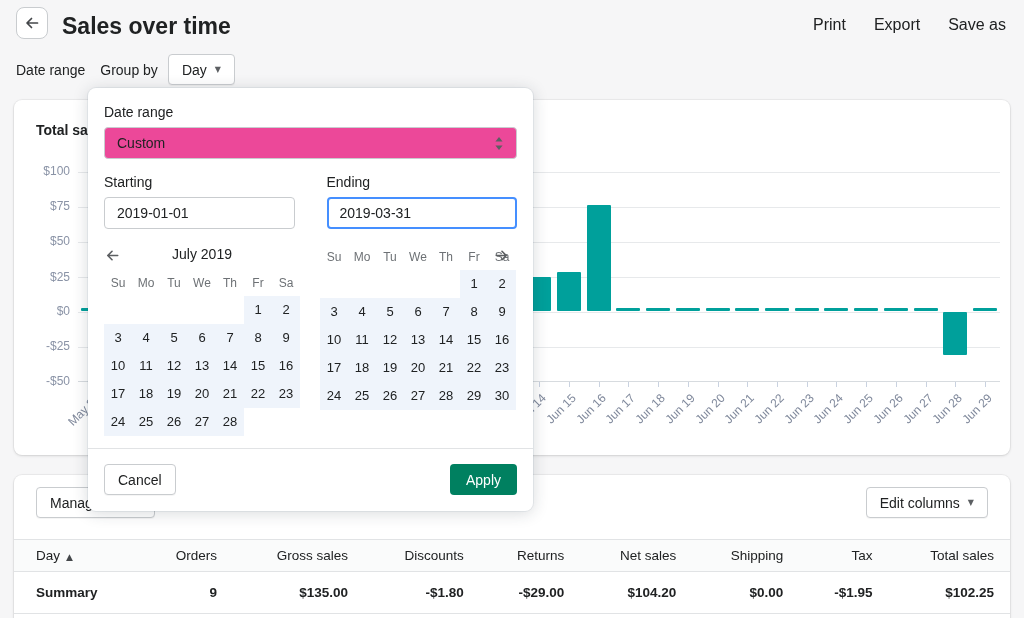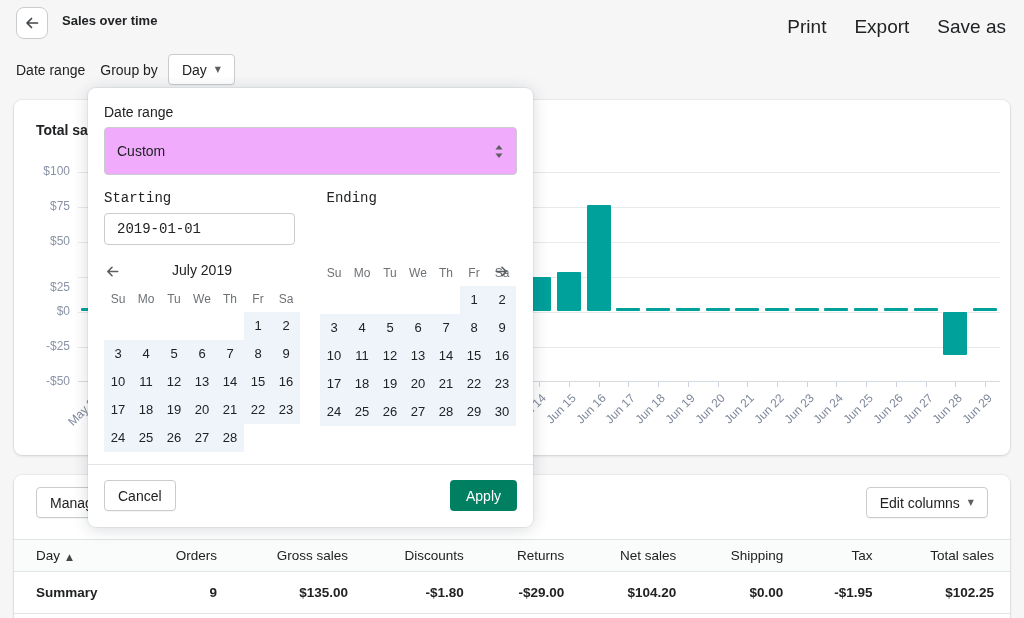--- a/index.html
+++ b/index.html
@@ -20,23 +20,23 @@
   }
   button { font-family: inherit; cursor: pointer; }
 
   
   #back-btn {
     position: absolute; left: 16px; top: 7px;
     width: 32px; height: 32px;
     background: #fff; border: 1px solid #c9cccf; border-radius: 8px;
     display: flex; align-items: center; justify-content: center;
   }
-  #page-title { position: absolute; left: 62px; top: 13px; font-size: 13px; font-weight: 700; }
+  #page-title { position: absolute; left: 62px; top: 13px; font-size: 23px; font-weight: 700; }
   #header-actions { position: absolute; right: 18px; top: 16px; display: flex; gap: 28px; }
-  #header-actions button { background: none; border: none; font-size: 19px; font-weight: 500; color: #202223; }
+  #header-actions button { background: none; border: none; font-size: 16px; font-weight: 500; color: #202223; }
 
   
   #controls { position: absolute; left: 16px; top: 54px; display: flex; align-items: center; }
   .ctl-label { font-size: 14px; color: #202223; }
   .btn {
     display: inline-flex; align-items: center; gap: 8px;
     background: #fff; border: 1px solid #c9cccf; border-radius: 4px;
     height: 31px; padding: 0 13px; font-size: 14px; color: #202223;
     box-shadow: 0 1px 0 rgba(0,0,0,.04);
   }
@@ -60,26 +60,26 @@
   }
 
   
   #popover {
     position: absolute; left: 88px; top: 88px; width: 445px; z-index: 50;
     background: #fff; border-radius: 8px; padding: 16px;
     box-shadow: 0 0 0 1px rgba(6,44,82,.06), 0 2px 16px rgba(33,43,54,.18);
   }
   .pop-label { font-size: 14px; margin-bottom: 7px; }
   #preset-select {
-    height: 48px; border: 1px solid #c9cccf; border-radius: 4px;
+    height: 32px; border: 1px solid #c9cccf; border-radius: 4px;
     display: flex; align-items: center; justify-content: space-between;
-    padding: 0 12px; margin-bottom: 15px; cursor: pointer; background: #f0abfc; width: 100%;
+    padding: 0 12px; margin-bottom: 15px; cursor: pointer; background: #ec4899; width: 100%;
     font-size: 14px; color: #202223;
   }
-  #date-fields { display: flex; gap: 32px; margin-bottom: 15px; font-family: Liberation Mono, monospace; }
+  #date-fields { display: flex; gap: 32px; margin-bottom: 15px; }
   .field { flex: 1; }
   .field input {
     width: 100%; height: 32px; border: 1px solid #c9cccf; border-radius: 4px;
     padding: 0 12px; font-size: 14px; font-family: inherit; color: #202223; background:#fff;
   }
   .field input.focused { border: 2px solid #458fff; padding: 0 11px; }
   #calendars { display: flex; gap: 20px; position: relative; align-items: flex-start; }
   .cal { width: 196px; }
   .cal-title { text-align: center; font-size: 14px; height: 26px; line-height: 20px; }
   .weekday-row, .week-row { display: flex; }
@@ -138,21 +138,21 @@
     <span class="caret">▼</span>
   </button>
 </div>
 
 <section id="chart-card" class="card">
   <div id="chart-title">Total sales</div>
   <div id="y-axis-labels">
       <span style="top: -8px;">$100</span>
       <span style="top: 27px;">$75</span>
       <span style="top: 62px;">$50</span>
-      <span style="top: 108px;">$25</span>
+      <span style="top: 98px;">$25</span>
       <span style="top: 132px;">$0</span>
       <span style="top: 167px;">-$25</span>
       <span style="top: 202px;">-$50</span>
     </div>
   <div id="chart-plot">
       <div class="gridline" style="top: 0px;"></div>
       <div class="gridline" style="top: 35px;"></div>
       <div class="gridline" style="top: 70px;"></div>
       <div class="gridline" style="top: 105px;"></div>
       <div class="gridline" style="top: 140px;"></div>
@@ -284,20 +284,21 @@
       <path d="M5 14 L1.4 9.6 H8.6 Z" fill="#5c5f62"></path>
     </svg>
   </div>
   <div id="date-fields">
     <div class="field">
       <div class="pop-label">Starting</div>
       <input type="text" value="2019-01-01" style="">
     </div>
     <div class="field">
       <div class="pop-label">Ending</div>
+      <input type="text" class="focused" value="2019-03-31" style="">
     </div>
   </div>
   <div id="calendars">
     <button class="cal-nav" id="cal-prev">
       <svg class="icon-svg" width="17" height="17" viewBox="0 0 18 18">
         <path d="M14.5 9H4.5 M8.5 4.5 L4 9 L8.5 13.5" fill="none" stroke="#5c5f62" stroke-width="1.7" stroke-linecap="round" stroke-linejoin="round"></path>
       </svg>
     </button>
     <button class="cal-nav" id="cal-next">
       <svg class="icon-svg" width="17" height="17" viewBox="0 0 18 18">

